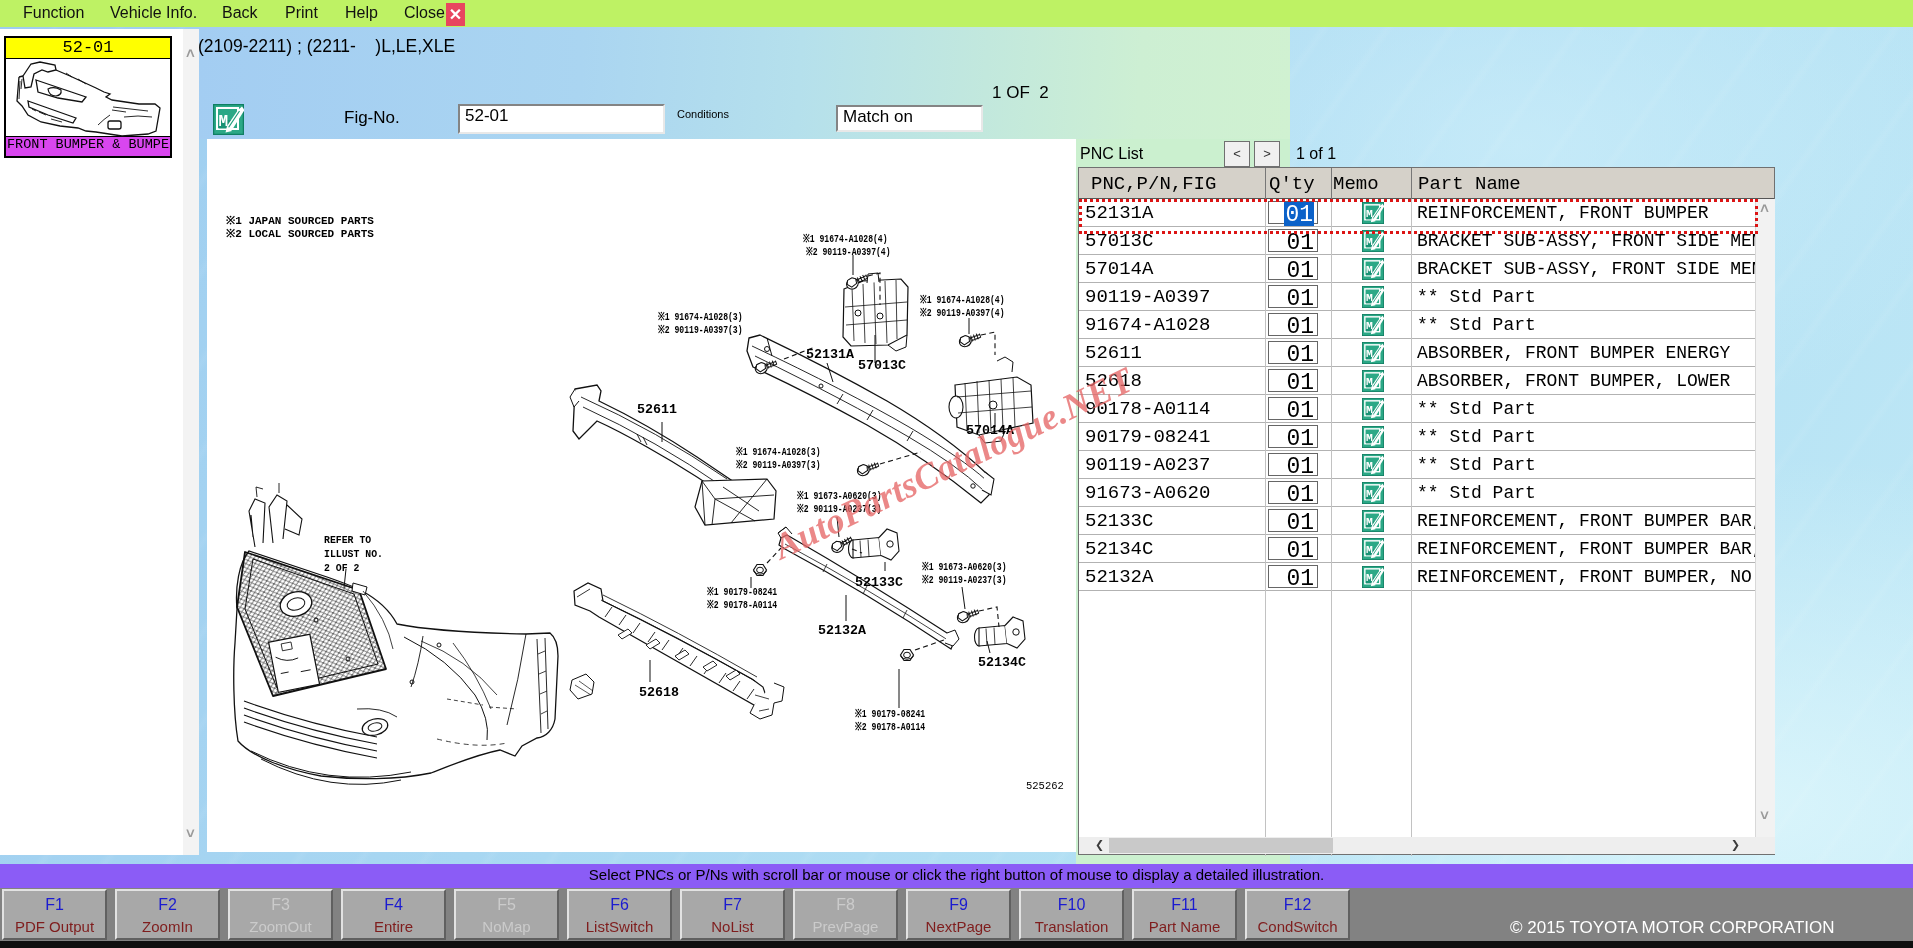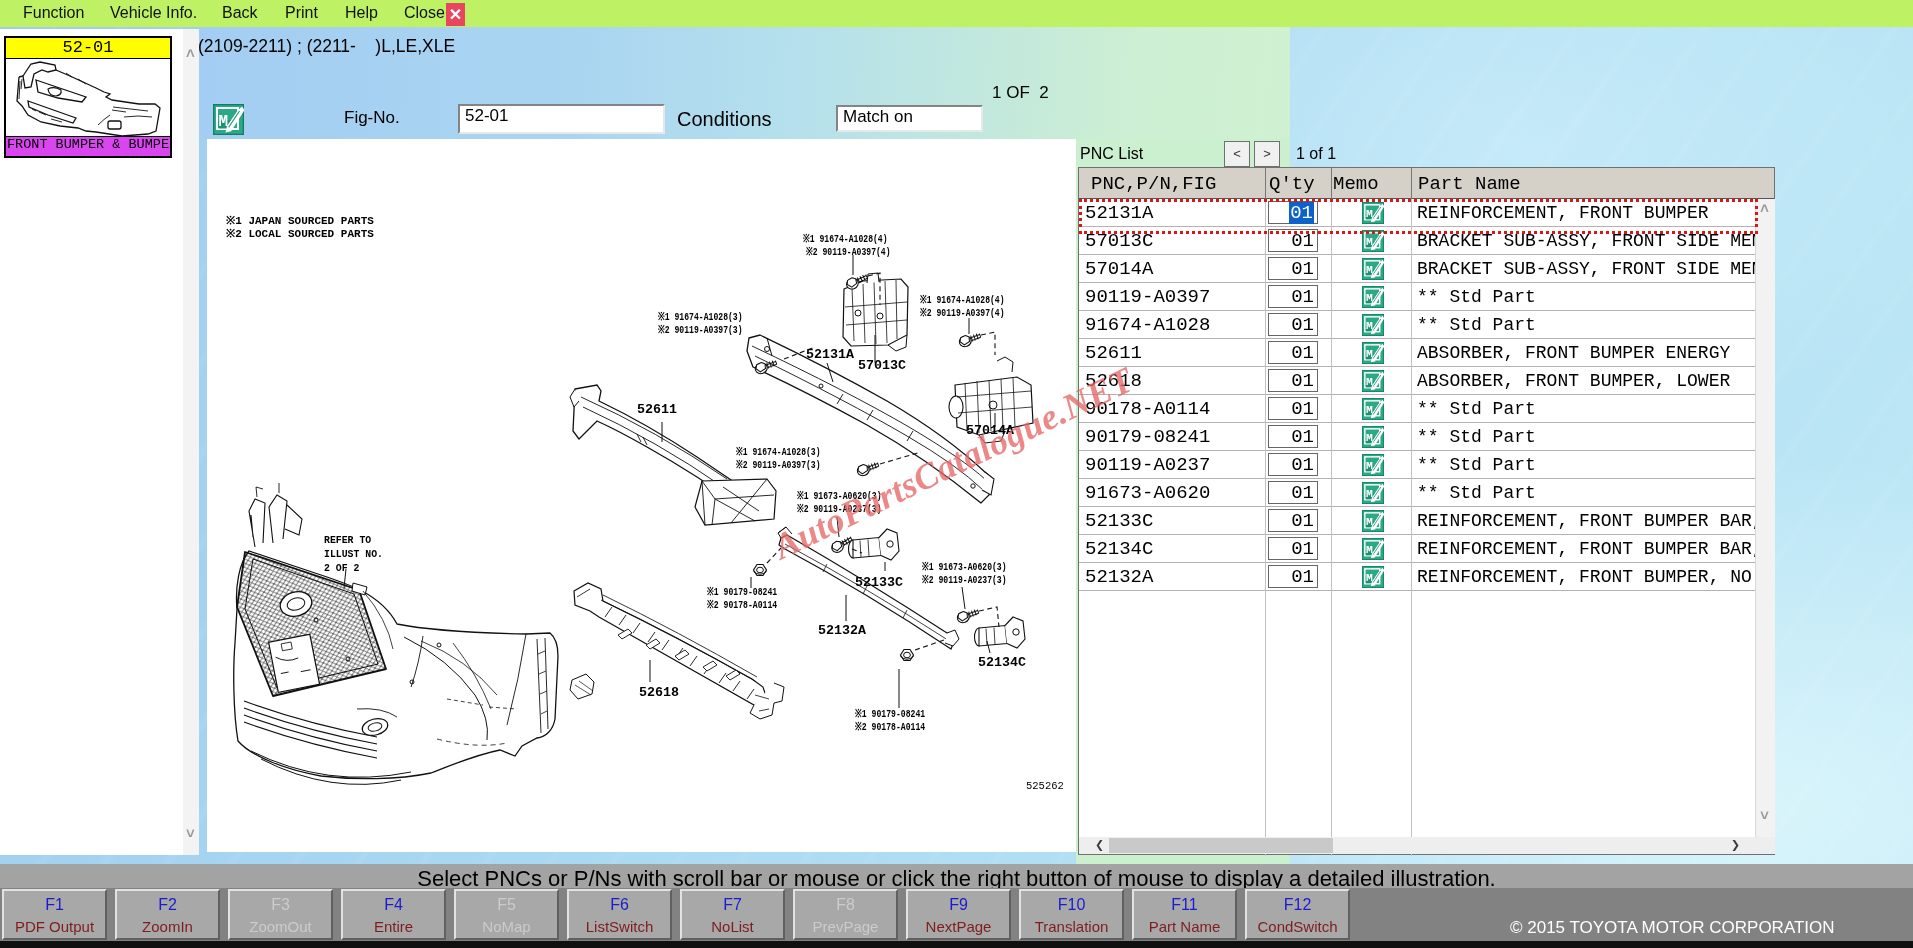--- a/index.html
+++ b/index.html
@@ -16,45 +16,45 @@
 #menubar span.mi { position:absolute; top:4px; }
 #closex { position:absolute; left:446px; top:3px; width:19px; height:23px; background:#e8465f; color:#fff; font-weight:bold; font-size:16px; text-align:center; line-height:23px; }
 #headerzone { position:absolute; left:199px; top:27px; width:1091px; height:112px;
   background:linear-gradient(93deg, #a3cdf2 0%, #aad5f1 35%, #b5e0ec 55%, #c2e8dd 72%, #cdefd3 86%, #d0f1d1 100%); }
 #pncgreen { position:absolute; left:1076px; top:139px; width:214px; height:725px; background:#cbf0cf; }
 #sidebar { position:absolute; left:0; top:29px; width:199px; height:826px; background:#fff; }
 #sidescroll { position:absolute; left:183px; top:0; width:16px; height:826px; background:#f3f3f3; }
 #diagram { position:absolute; left:207px; top:139px; width:869px; height:713px; background:#fff; }
 #hdrtext { position:absolute; left:198px; top:36px; font-size:17.5px; color:#000; }
 #figno { position:absolute; left:344px; top:108px; font-size:17px; }
-#conds { position:absolute; left:677px; top:108px; font-size:20px; }
+#conds { position:absolute; left:677px; top:108px; font-size:11px; }
 #oneof2 { position:absolute; left:992px; top:83px; font-size:17px; }
 .tinput { position:absolute; background:#fff; border-top:2px solid #848484; border-left:2px solid #848484; border-right:2px solid #e8e8e8; border-bottom:2px solid #e8e8e8; font-size:17px; padding-left:5px; }
 #pnclabel { position:absolute; left:1080px; top:145px; font-size:16px; }
 .navbtn { position:absolute; top:141px; width:26px; height:26px; background:#f0f0f0; border:1px solid #707070; font-size:13px; text-align:center; line-height:24px; color:#333; }
 #oneof1 { position:absolute; left:1296px; top:145px; font-size:16px; }
 #ptable { position:absolute; left:1078px; top:167px; width:697px; height:688px; background:#fff; border:1px solid #707070; font-family:"Liberation Mono",monospace; }
 #phead { position:absolute; left:0; top:0; width:695px; height:31px; background:#d5d1c9; border-bottom:1px solid #555; }
 #phead span { position:absolute; top:5px; font-size:19px; color:#000; white-space:pre; }
 .rows { position:absolute; left:0; top:31px; width:676px; }
 .prow { position:relative; width:676px; height:28px; border-bottom:1px solid #b2b2b2; background:#fff; overflow:hidden; }
 .prow .pnc { position:absolute; left:6px; top:3px; font-size:19px; white-space:pre; }
 .prow .qbox { position:absolute; left:189px; top:2px; width:50px; height:23px; background:#fff; border:1px solid #666; }
-.prow .qbox span { position:absolute; right:3px; top:0px; font-size:19px; }
+.prow .qbox span { position:absolute; right:3px; top:0px; font-size:23px; }
 .prow .micon { position:absolute; left:283px; top:3px; }
 .prow .pname { position:absolute; left:338px; top:4px; font-size:18px; white-space:pre; }
 .vsep { position:absolute; top:31px; width:1px; height:657px; background:#c2c2c2; }
 .vseph { position:absolute; top:0; width:1px; height:31px; background:#777; }
 #seldot { position:absolute; left:0px; top:31px; width:679px; height:35px; border:3px dotted #dc1414; z-index:5; }
 #vscroll { position:absolute; left:676px; top:31px; width:20px; height:640px; background:#f2f2f2; border-left:1px solid #d8d8d8; }
 #hscroll { position:absolute; left:0px; top:669px; width:696px; height:17px; background:#eeeeee; }
 #hthumb { position:absolute; left:30px; top:1px; width:224px; height:15px; background:#c9c9c9; }
 .chev { position:absolute; color:#9a9a9a; font-size:15px; font-weight:bold; }
 .chevd { color:#3c3c3c; }
-#yellowbar { position:absolute; left:0; top:864px; width:1913px; height:24px; background:#a3a3a3; text-align:center; font-size:22px; color:#000; padding-top:2px; }
+#yellowbar { position:absolute; left:0; top:864px; width:1913px; height:24px; background:#8b5cf6; text-align:center; font-size:15px; color:#000; padding-top:2px; }
 #toolbar { position:absolute; left:0; top:888px; width:1913px; height:53px; background:#828282; }
 .fbtn { position:absolute; top:1px; width:105px; height:51px; background:#a8a8a8; border-top:2px solid #e2e2e2; border-left:2px solid #e2e2e2; border-right:2px solid #606060; border-bottom:2px solid #606060; text-align:center; }
 .fbtn .fk { display:block; margin-top:5px; font-size:16px; color:#1b1bd0; }
 .fbtn .fl { display:block; margin-top:4px; font-size:15px; color:#7f1d1d; }
 .fbtn.dis .fk, .fbtn.dis .fl { color:#cbcbcb; }
 #copyr { position:absolute; left:1510px; top:918px; font-size:17px; color:#fff; }
 #blackstrip { position:absolute; left:0; top:941px; width:1913px; height:7px; background:#101010; }
 #watermark { position:absolute; left:776px; top:528px; width:470px; font-family:"Liberation Serif",serif; font-style:italic; font-weight:bold; font-size:36px; color:rgba(230,103,103,0.78); transform:rotate(-25.8deg); transform-origin:0 50%; z-index:40; letter-spacing:0.5px; white-space:nowrap; }
 #thumb { position:absolute; left:4px; top:7px; width:168px; height:122px; border:2px solid #000; background:#fff; }
 #thumb .yt { position:absolute; left:0; top:0; width:164px; height:21px; background:#ffff00; border-bottom:1px solid #000; font-family:"Liberation Mono",monospace; font-size:17px; text-align:center; }

